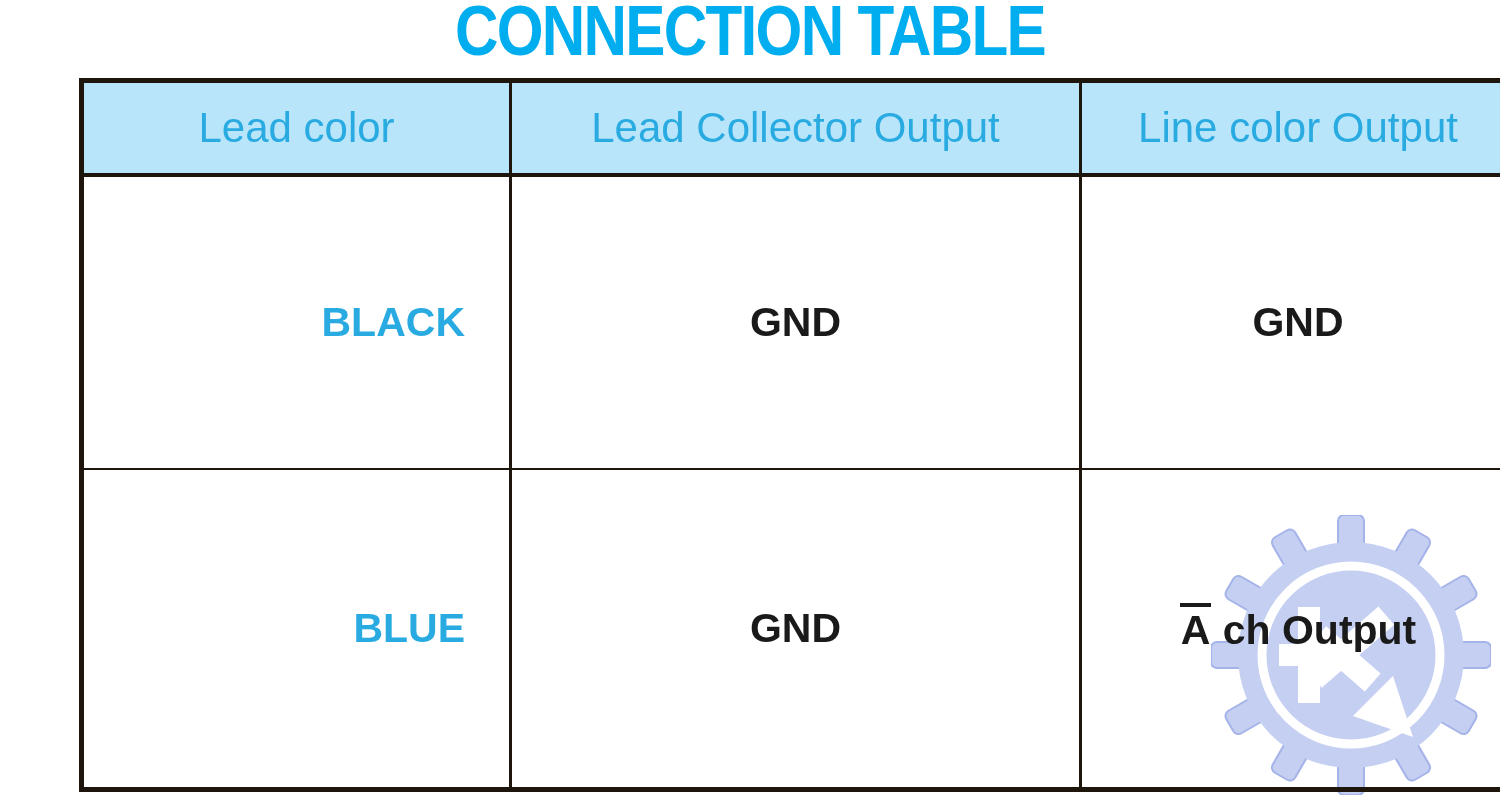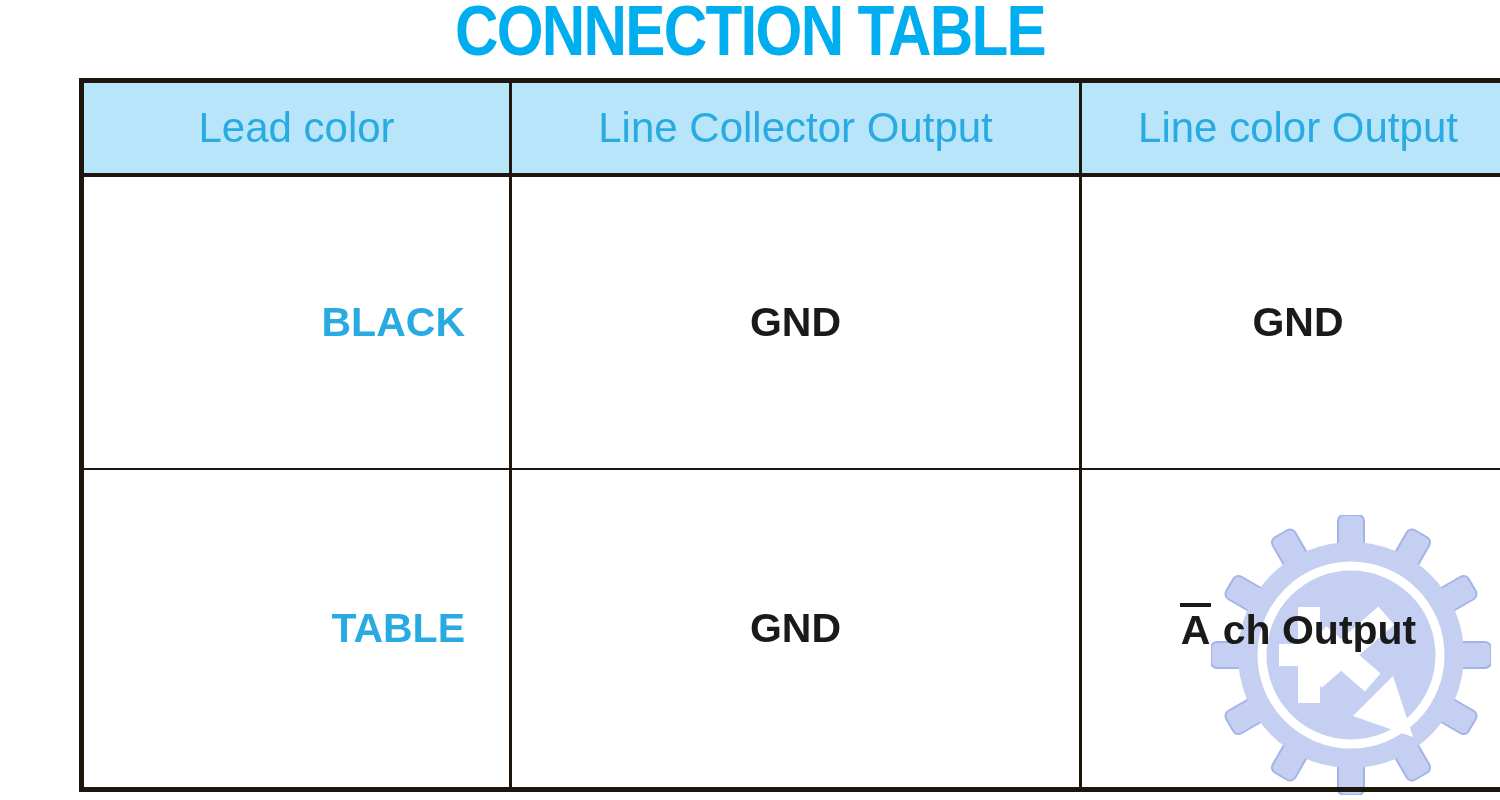--- a/index.html
+++ b/index.html
@@ -146,29 +146,29 @@
 
 <table class="conn-table">
   <colgroup>
     <col style="width:429px">
     <col style="width:570px">
     <col style="width:436px">
   </colgroup>
   <thead>
     <tr>
       <th>Lead color</th>
-      <th>Line Collector Output</th>
+      <th>Lead Collector Output</th>
       <th>Line color Output</th>
     </tr>
   </thead>
   <tbody>
       <tr>
         <td class="lead-cell">BLACK</td>
         <td class="val-cell">GND</td>
         <td class="val-cell">GND</td>
       </tr>
       <tr>
-        <td class="lead-cell">TABLE</td>
+        <td class="lead-cell">BLUE</td>
         <td class="val-cell">GND</td>
         <td class="val-cell"><span class="ov">A</span> ch Output</td>
       </tr>
     </tbody>
 </table>
 
 </body></html>

